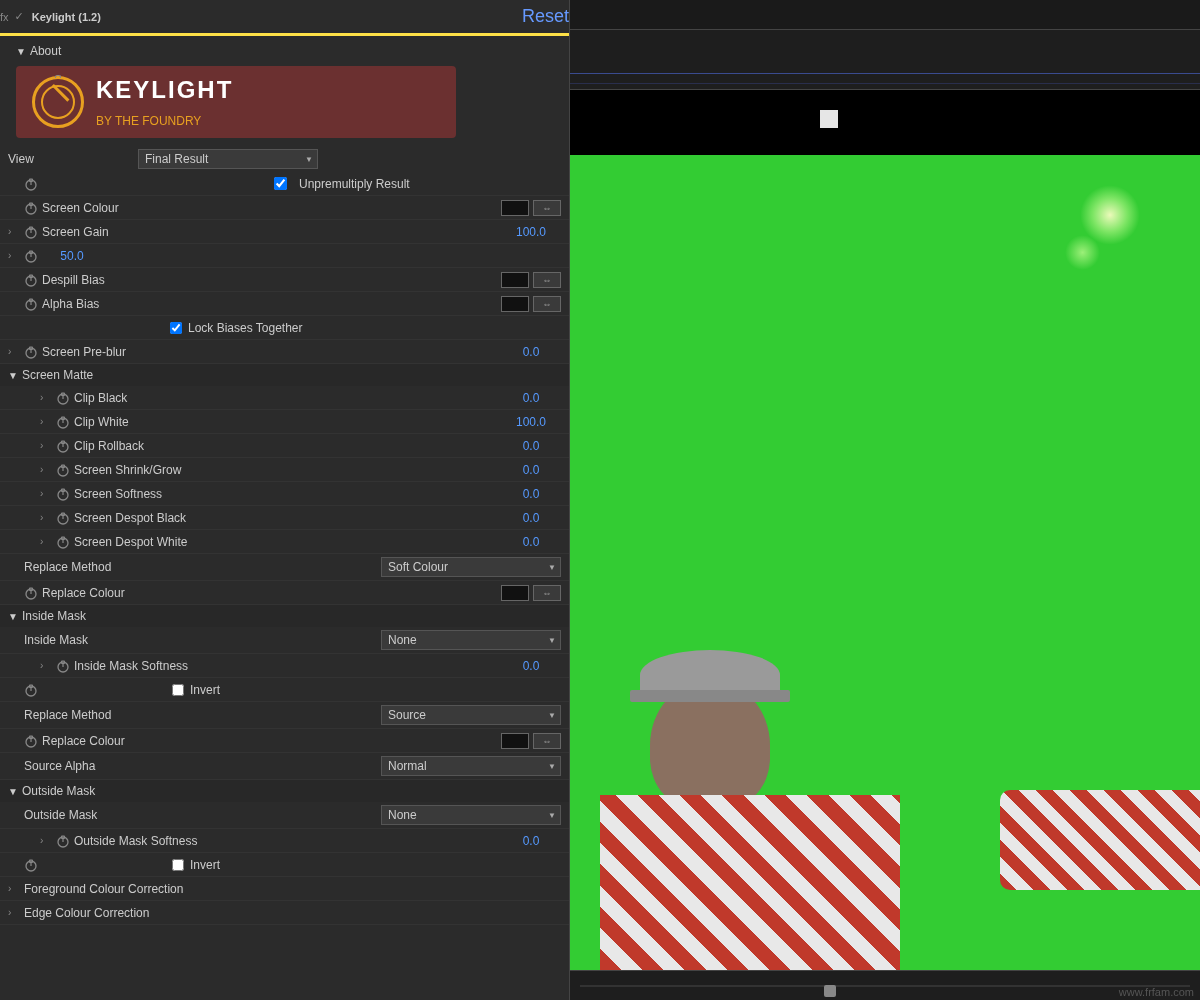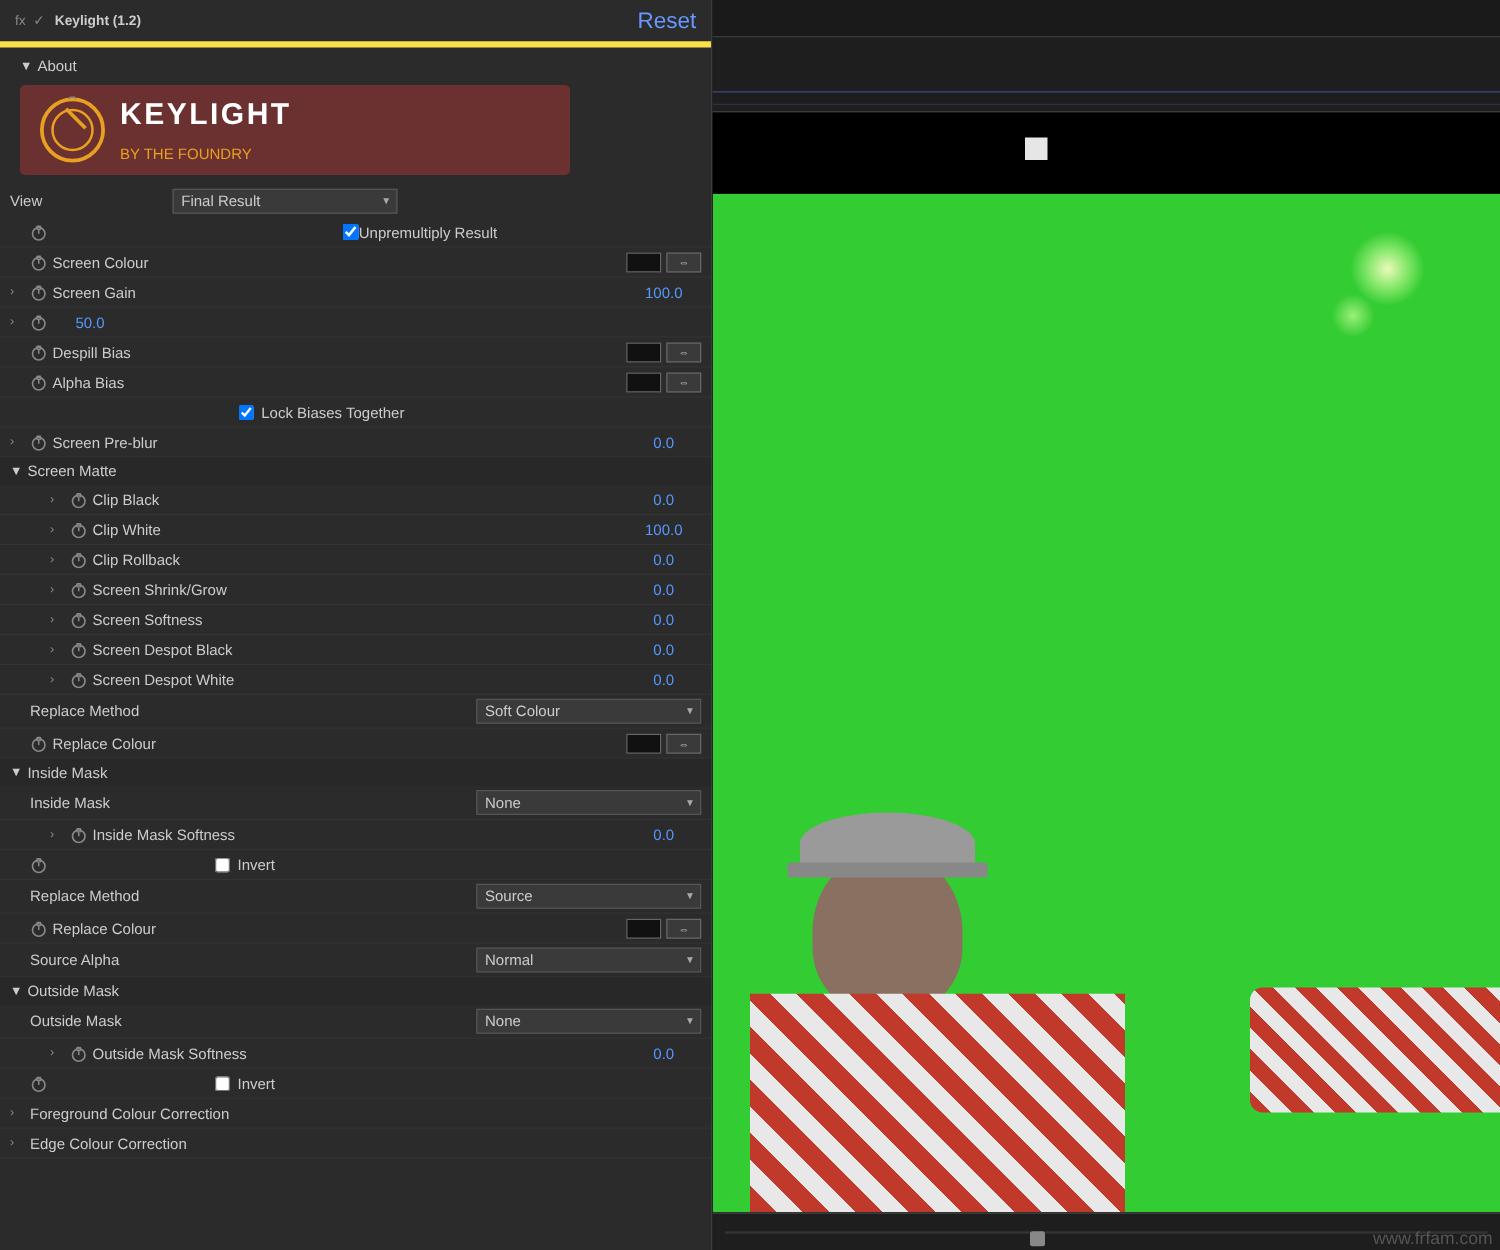--- a/index.html
+++ b/index.html
@@ -28,23 +28,23 @@
       overflow-y: auto;
       overflow-x: hidden;
       flex-shrink: 0;
       border-right: 1px solid #444;
     }
 
     
     .plugin-header {
       display: flex;
       align-items: center;
-      padding: 6px 12px;
+      padding: 6px 0;
       background: #2b2b2b;
-      border-bottom: 5px solid #fde047;
+      border-bottom: 3px solid #fde047;
     }
     .plugin-header .fx-label {
       color: #888;
       margin-right: 6px;
       font-size: 11px;
     }
     .plugin-header .plugin-name {
       color: #cccccc;
       font-size: 11px;
       font-weight: bold;
@@ -369,21 +369,21 @@
       height: 12px;
       background: #888;
       border-radius: 2px;
     }
 
     
     .watermark {
       position: absolute;
       bottom: 2px;
       right: 6px;
-      font-size: 14px;
+      font-size: 11px;
       color: #555;
     }
 
     .sw-svg {
       width: 14px;
       height: 14px;
     }
 
     select {
       background: #3a3a3a;
@@ -439,21 +439,21 @@
     </div>
 
     <div class="prop-row prop-indent-1">
       <div style="width:130px; display:flex; align-items:center;">
         <svg class="sw-svg" viewBox="0 0 14 14" fill="none" xmlns="http://www.w3.org/2000/svg">
           <circle cx="7" cy="8" r="5" stroke="#888" stroke-width="1.3"></circle>
           <rect x="5.5" y="2" width="3" height="2.5" rx="0.5" stroke="#888" stroke-width="1.1" fill="none"></rect>
           <line x1="7" y1="8" x2="7" y2="5" stroke="#888" stroke-width="1.2"></line>
         </svg>
       </div>
-      <div style="display:flex; align-items:center; margin-left:120px;">
+      <div style="display:flex; align-items:center; margin-left:120px;gap:12px;">
         <input type="checkbox" checked="" style="">
         <span class="checkbox-label">Unpremultiply Result</span>
       </div>
     </div>
 
     <div class="prop-row prop-indent-1">
       <svg class="sw-svg" style="margin-right:4px;" viewBox="0 0 14 14" fill="none">
         <circle cx="7" cy="8" r="5" stroke="#888" stroke-width="1.3"></circle>
         <rect x="5.5" y="2" width="3" height="2.5" rx="0.5" stroke="#888" stroke-width="1.1" fill="none"></rect>
         <line x1="7" y1="8" x2="7" y2="5" stroke="#888" stroke-width="1.2"></line>
@@ -499,21 +499,21 @@
       <svg class="sw-svg" style="margin-right:4px;" viewBox="0 0 14 14" fill="none">
         <circle cx="7" cy="8" r="5" stroke="#888" stroke-width="1.3"></circle>
         <rect x="5.5" y="2" width="3" height="2.5" rx="0.5" stroke="#888" stroke-width="1.1" fill="none"></rect>
         <line x1="7" y1="8" x2="7" y2="5" stroke="#888" stroke-width="1.2"></line>
       </svg>
       <span class="prop-label">Alpha Bias</span>
       <span class="color-swatch"></span>
       <span class="link-icon">⇔</span>
     </div>
 
-    <div class="prop-row" style="padding-left: 41px;">
+    <div class="prop-row" style="padding-left: 20px;">
       <div style="width:150px;"></div>
       <input type="checkbox" checked="" style="margin-right: 6px; width: 12px; height: 12px;">
       <span class="checkbox-label">Lock Biases Together</span>
     </div>
 
     <div class="prop-row prop-indent-0">
       <span class="expand-arrow">›</span>
       <svg class="sw-svg" style="margin-right:4px;" viewBox="0 0 14 14" fill="none">
         <circle cx="7" cy="8" r="5" stroke="#888" stroke-width="1.3"></circle>
         <rect x="5.5" y="2" width="3" height="2.5" rx="0.5" stroke="#888" stroke-width="1.1" fill="none"></rect>

